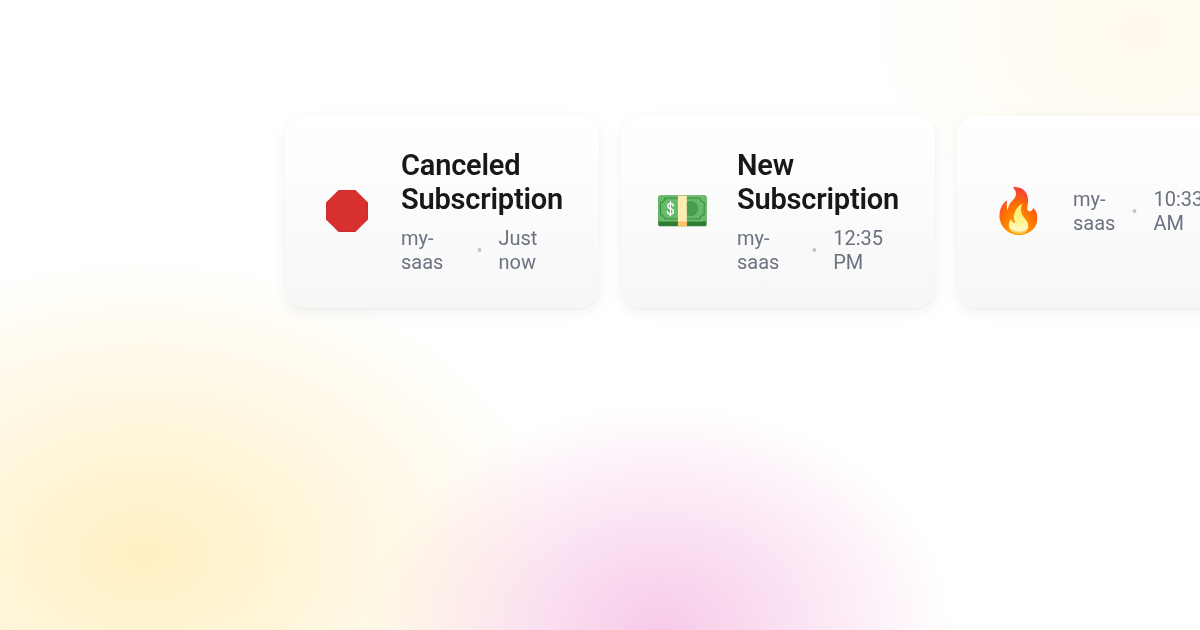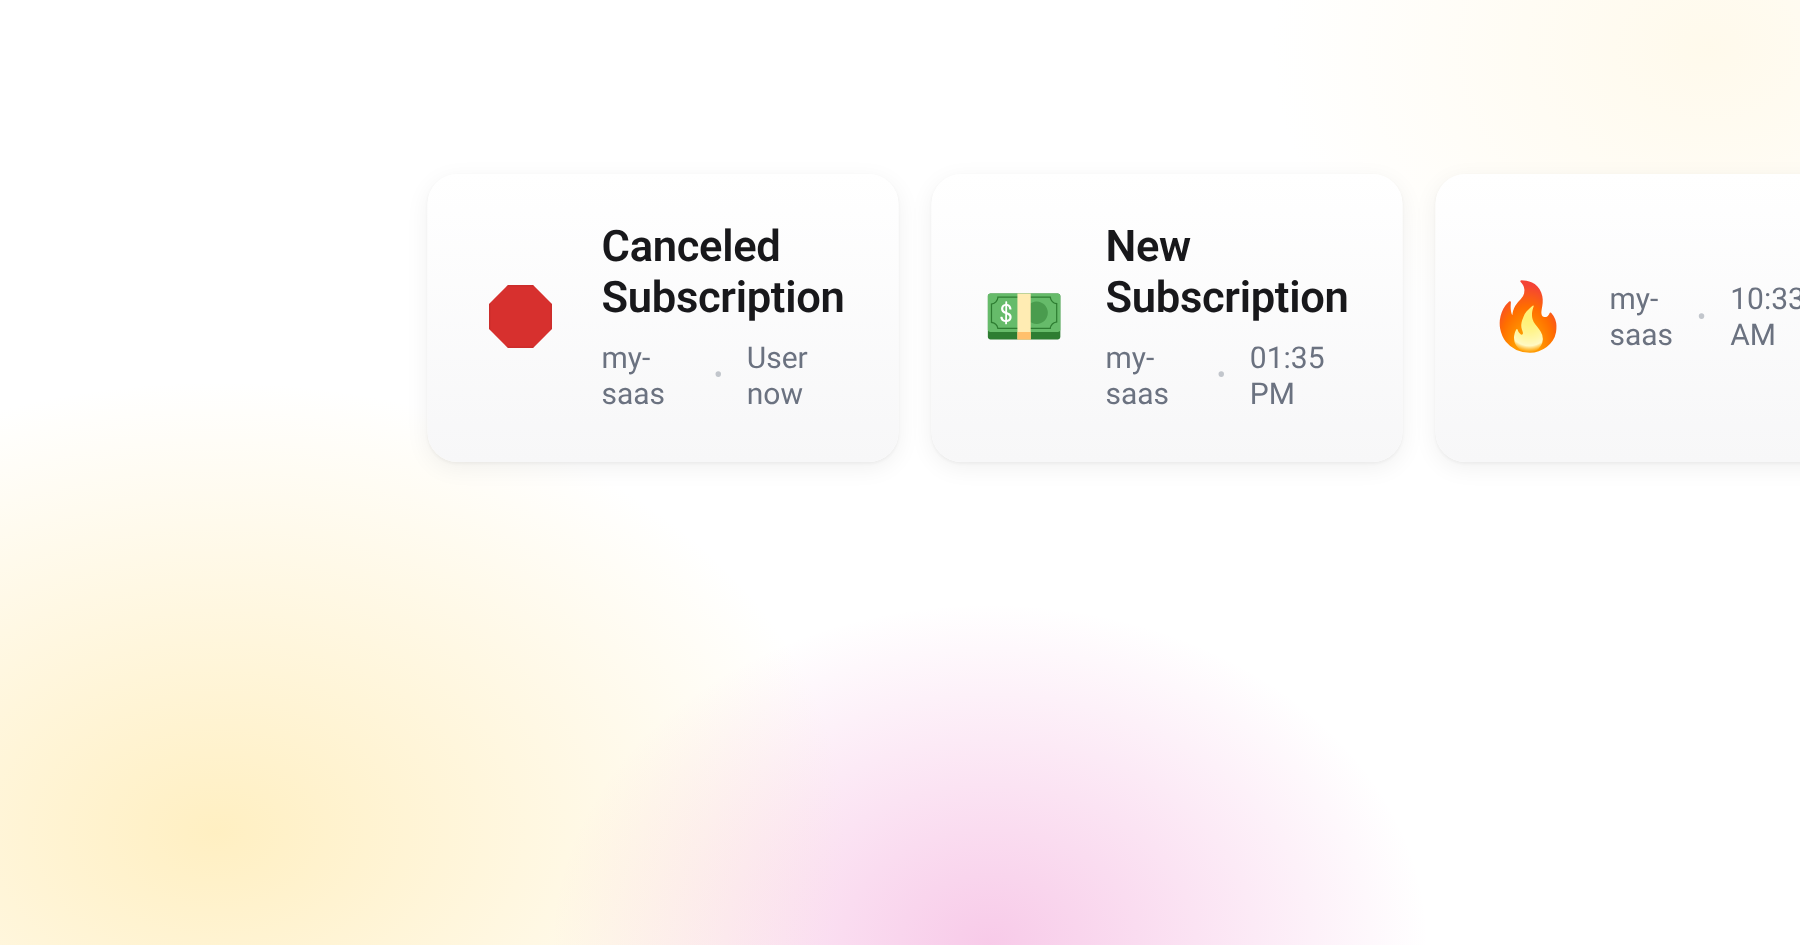--- a/index.html
+++ b/index.html
@@ -83,33 +83,33 @@
 
   <div class="card">
     <div class="icon-slot">
       <div class="octagon"></div>
     </div>
     <div class="card-body">
       <div class="title">Canceled Subscription</div>
       <div class="meta">
         <span>my-saas</span>
         <span class="dot">•</span>
-        <span>User now</span>
+        <span>Just now</span>
       </div>
     </div>
   </div>
 
   <div class="card">
     <div class="icon-slot">💵</div>
     <div class="card-body">
       <div class="title">New Subscription</div>
       <div class="meta">
         <span>my-saas</span>
         <span class="dot">•</span>
-        <span>01:35 PM</span>
+        <span>12:35 PM</span>
       </div>
     </div>
   </div>
 
   <div class="card">
     <div class="icon-slot">🔥</div>
     <div class="card-body">
       <div class="meta">
         <span>my-saas</span>
         <span class="dot">•</span>

